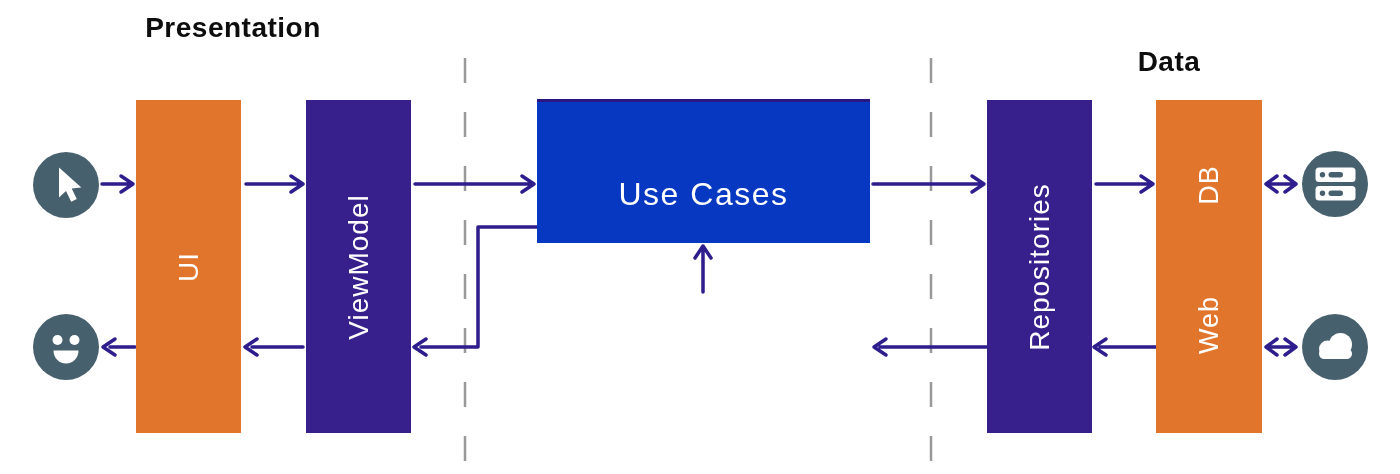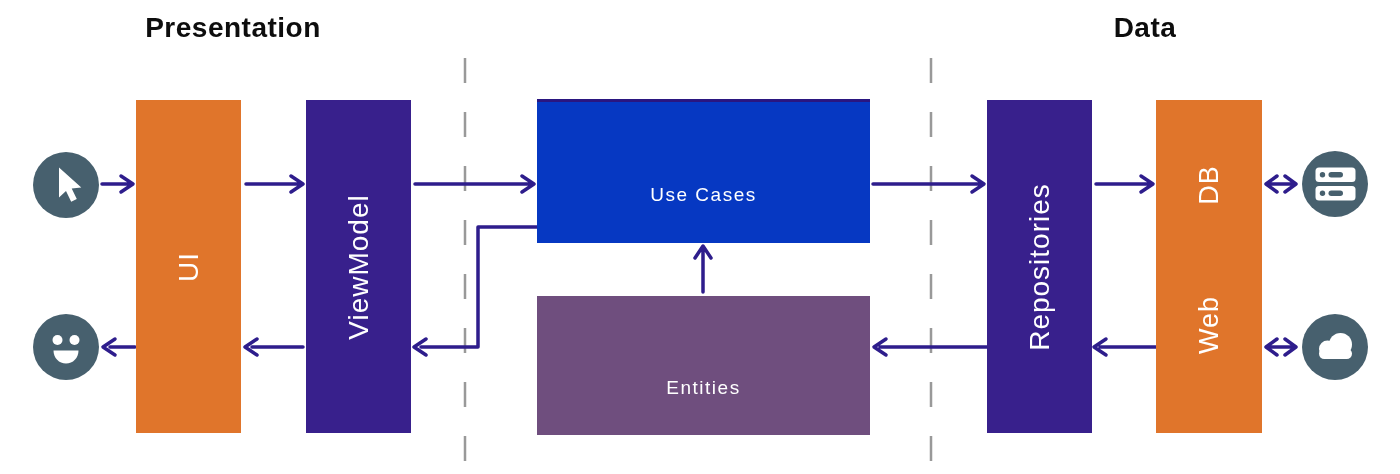--- a/index.html
+++ b/index.html
@@ -8,21 +8,21 @@
     background:var(--bg,#fff); overflow:hidden;
     font-family:"Liberation Sans", sans-serif;
   }
   .layer-title {
     position:absolute; top:12px; width:300px; text-align:center;
     font-size:28px; font-weight:700; color:var(--title,#0d0d0d);
     letter-spacing:.5px;
   }
   #title-presentation { left:83px; }
   #title-domain { left:547px; }
-  #title-data { left:995px; }
+  #title-data { left:1019px;margin-top:34px; }
 
   .bar { position:absolute; top:100px; width:105px; height:333px; }
   .bar.orange { background:var(--orange,#e0752b); }
   .bar.indigo { background:var(--indigo,#38208c); }
   #ui-bar { left:136px; }
   #vm-bar { left:306px; }
   #repo-bar { left:987px; }
   #data-bar { left:1156px; width:106px; }
 
   .vlabel {
@@ -32,21 +32,21 @@
     font-size:28px; letter-spacing:1px;
   }
   .vlabel.at-db { top:25.5%; font-size:27px; }
   .vlabel.at-web { top:67.5%; font-size:27px; }
 
   .box { position:absolute; left:537px; width:333px; box-sizing:border-box;
          display:flex; align-items:center; justify-content:center; }
   #usecases-box { top:99px; height:144px; background:var(--blue,#0638c2);
                   border-top:3px solid var(--blue-border,#2a1680); }
   #entities-box { top:296px; height:139px; background:var(--plum,#6f4e7e); }
-  .box-label { color:var(--label,#fff); font-size:19px; letter-spacing:1.5px;margin-top:44px; }
+  .box-label { color:var(--label,#fff); font-size:32px; letter-spacing:1.5px;margin-top:44px; }
 
   .badge { position:absolute; width:68px; height:68px; }
   #pointer-badge { left:32px;  top:151px; }
   #smile-badge  { left:32px;  top:313px; }
   #server-badge { left:1301px; top:150px; }
   #cloud-badge  { left:1301px; top:313px; }
   .badge svg { display:block; }
   .badge .disc { fill:var(--slate,#47606e); }
   .badge .glyph { fill:#fff; }
   .badge .inner { fill:var(--slate,#47606e); }
@@ -89,23 +89,20 @@
   <div class="bar orange" id="ui-bar">
     <span class="vlabel">UI</span>
   </div>
   <div class="bar indigo" id="vm-bar">
     <span class="vlabel">ViewModel</span>
   </div>
 
   <div class="box" id="usecases-box">
     <span class="box-label">Use Cases</span>
   </div>
-  <div class="box" id="entities-box">
-    <span class="box-label">Entities</span>
-  </div>
 
   <div class="bar indigo" id="repo-bar">
     <span class="vlabel">Repositories</span>
   </div>
   <div class="bar orange" id="data-bar">
     <span class="vlabel at-db">DB</span>
     <span class="vlabel at-web">Web</span>
   </div>
 
   <div class="badge" id="pointer-badge">

